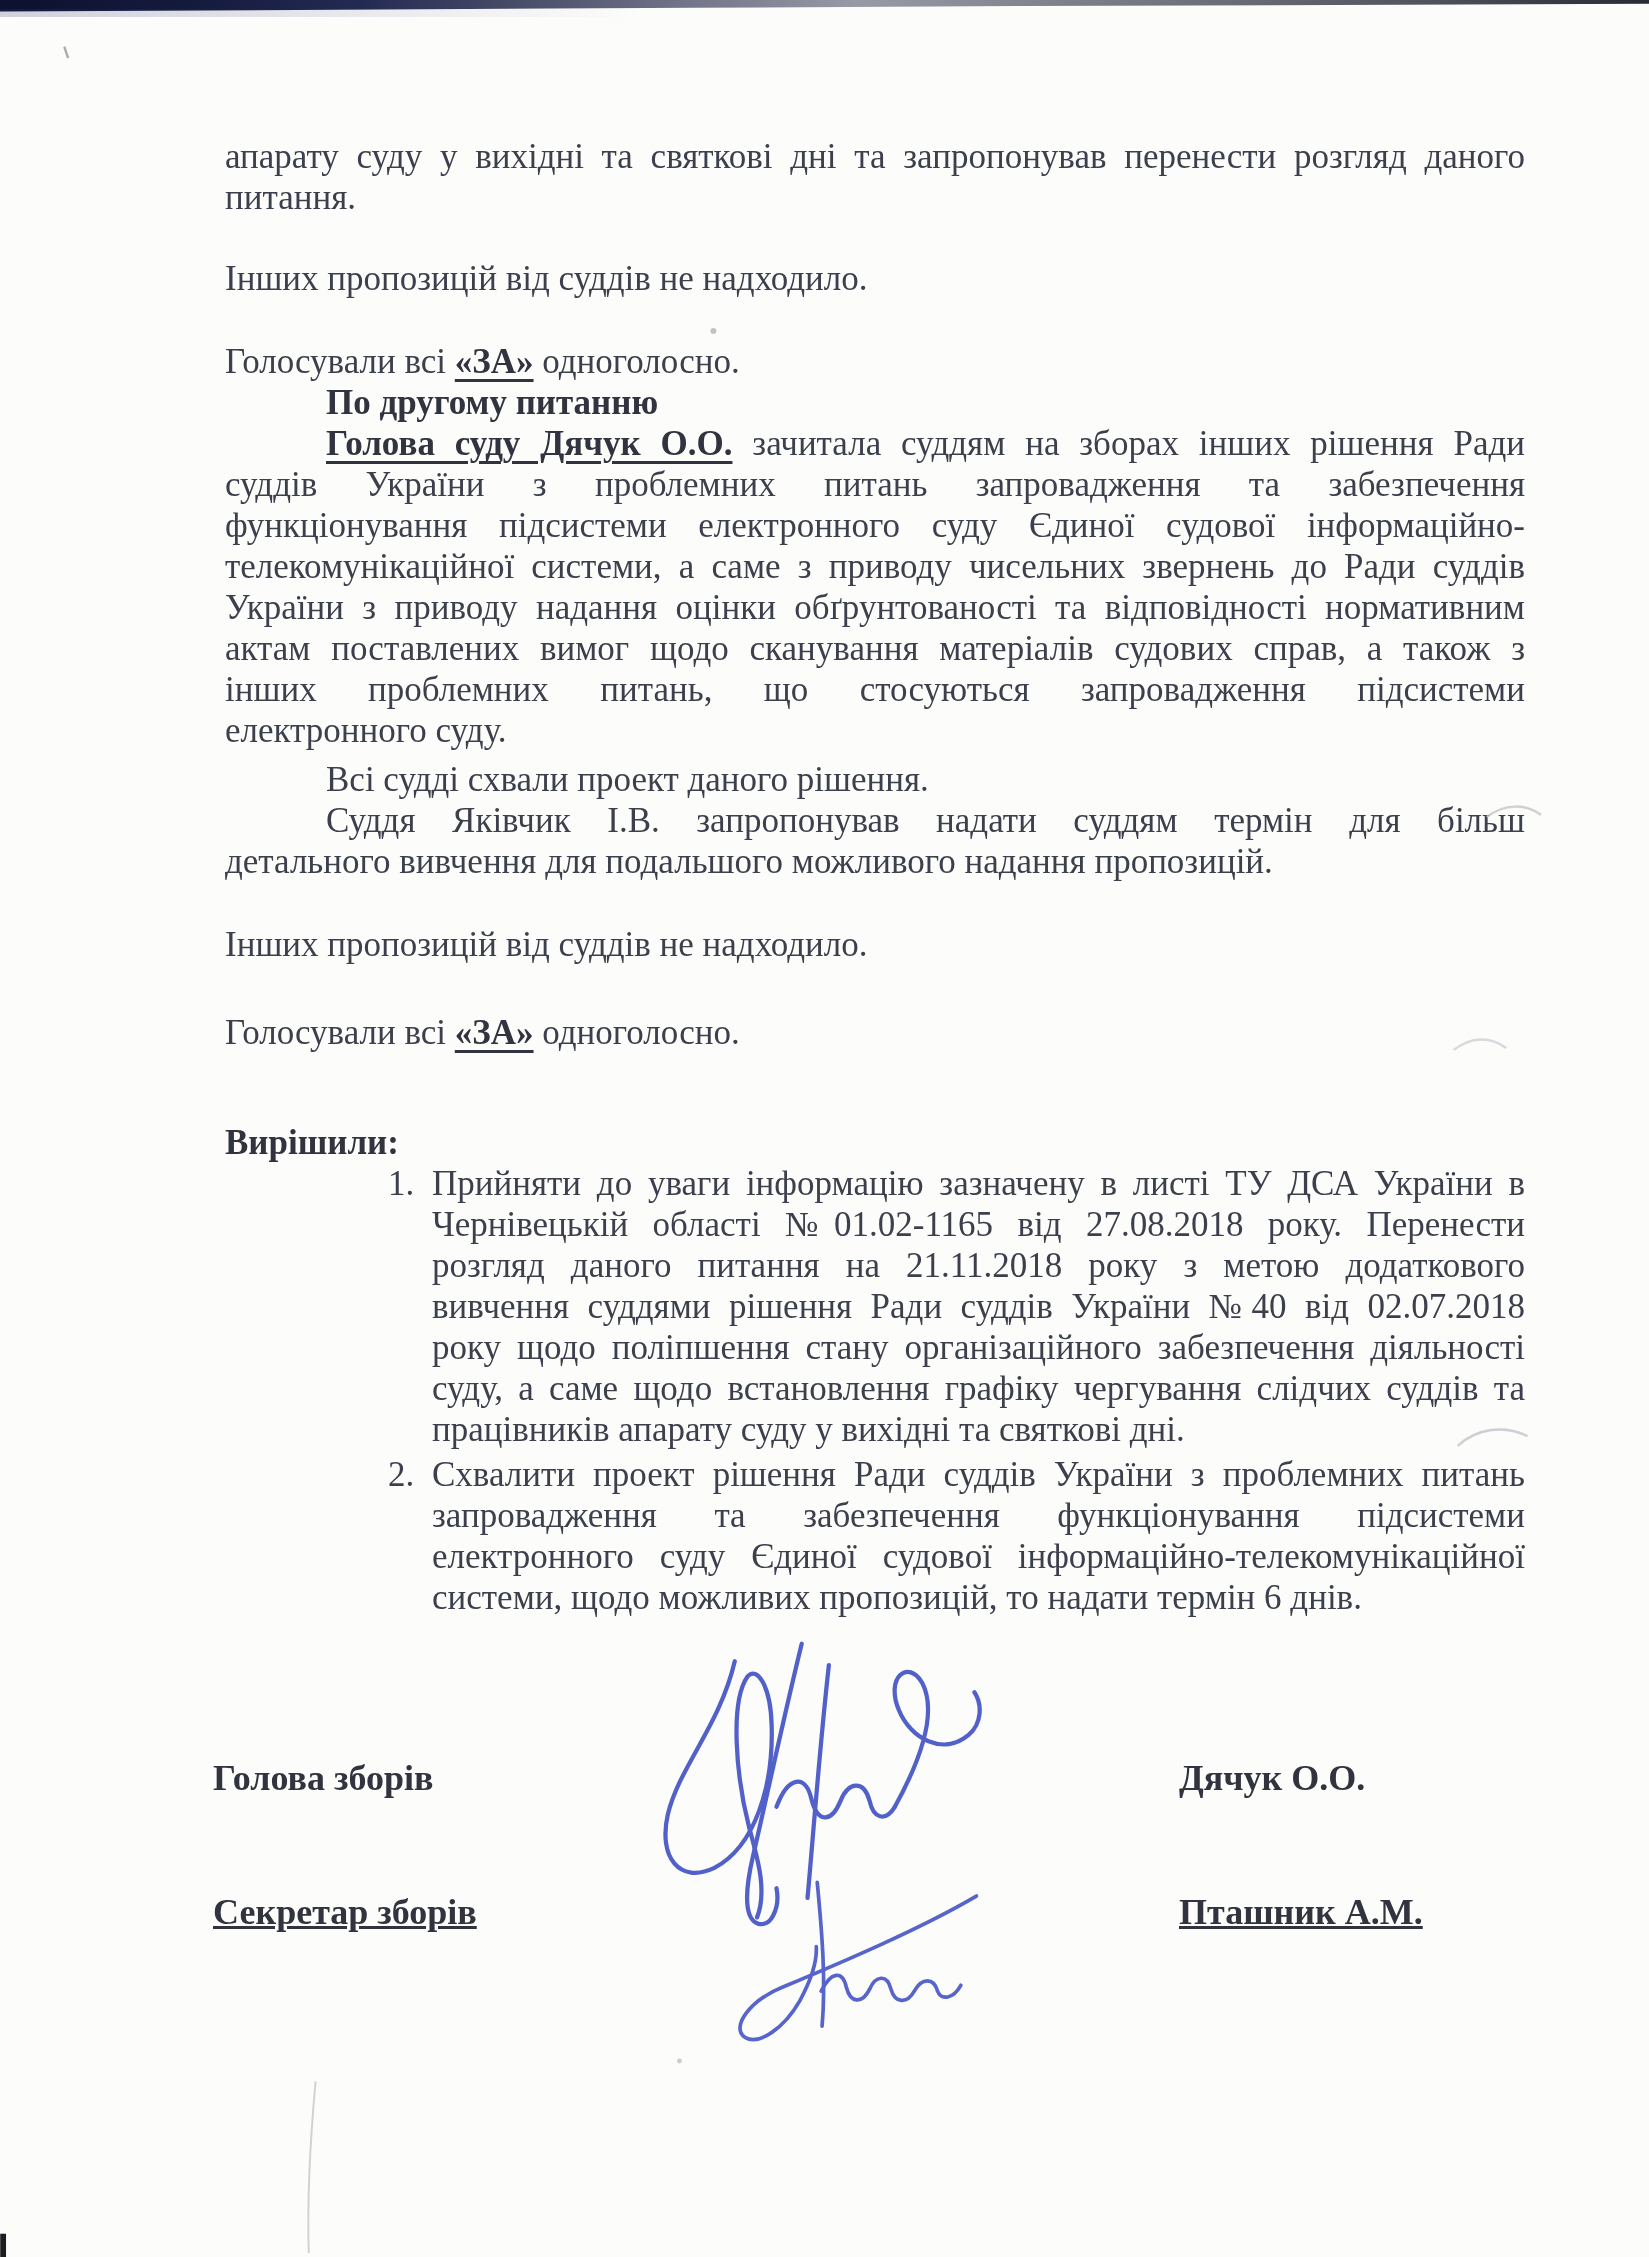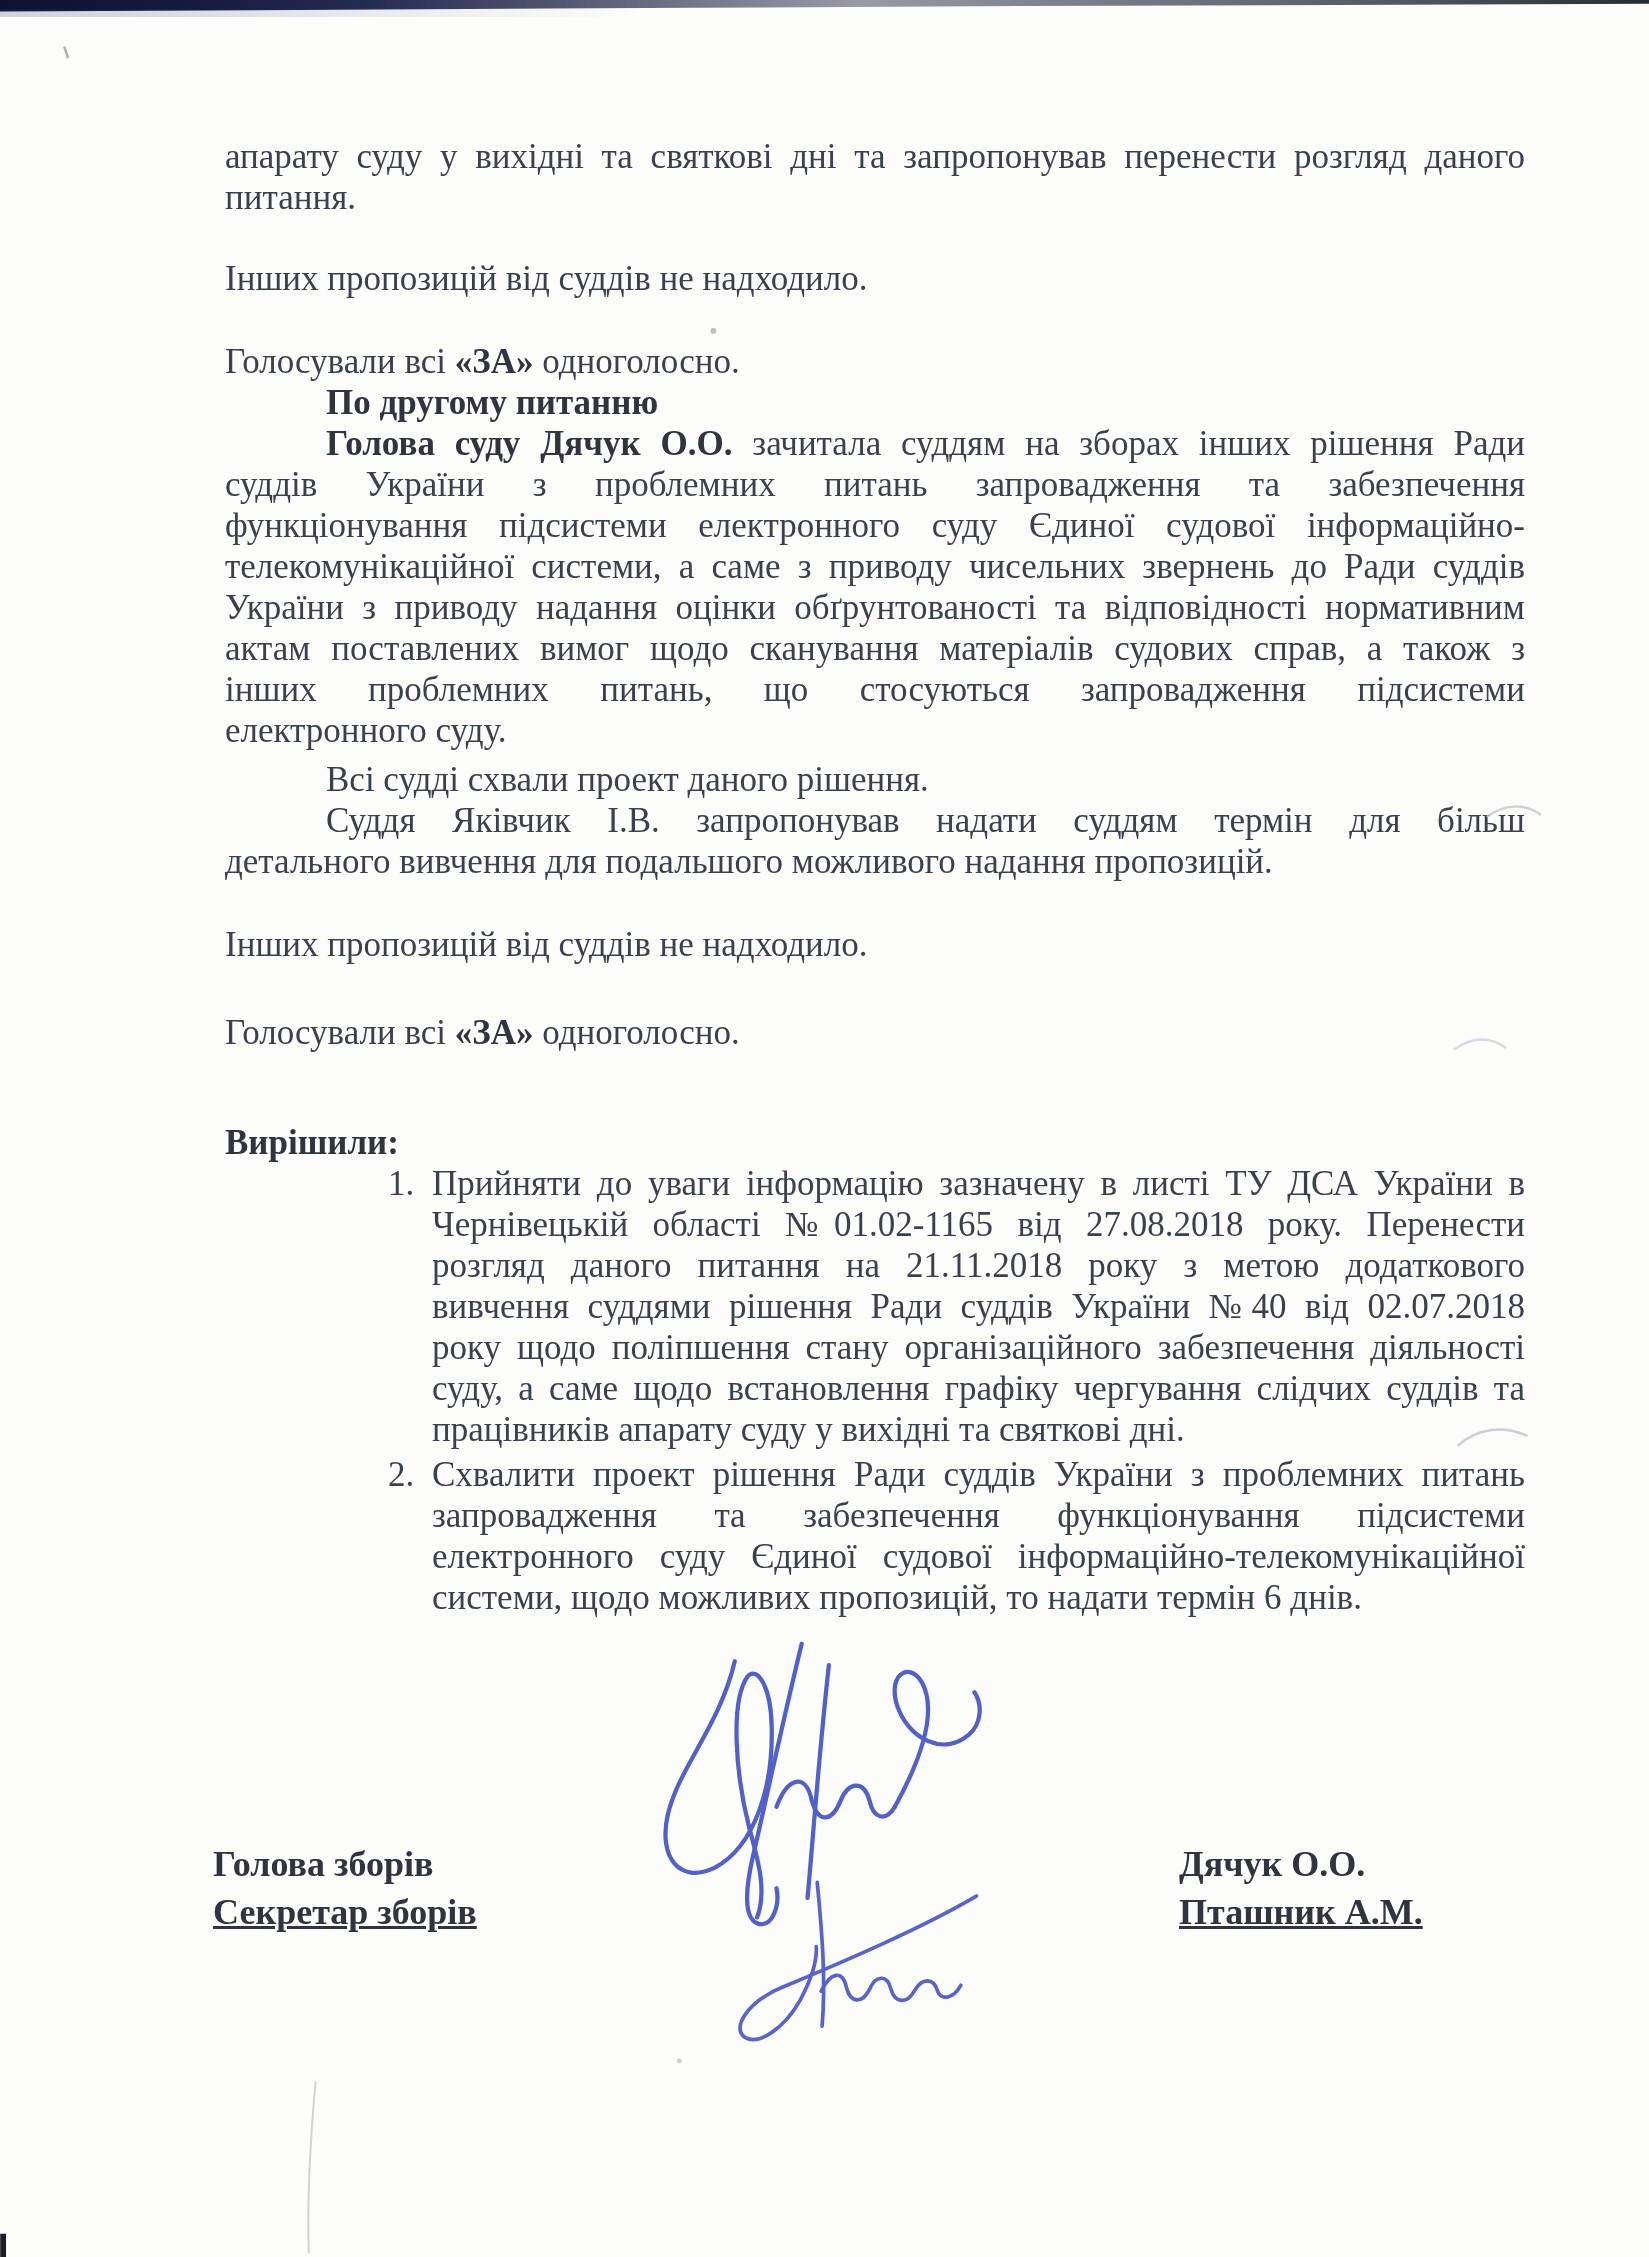--- a/index.html
+++ b/index.html
@@ -24,35 +24,35 @@
   .text-col{
     position:absolute;left:225px;top:136px;width:1300px;
     font-size:35px;line-height:41px;
     filter:blur(0.3px);
   }
   .jline{text-align:justify;text-align-last:justify;}
   .jline:last-child{text-align-last:left;}
   .para{margin:0;}
   .indent .jline:first-child{text-indent:101px;}
   .b{font-weight:bold;color:#31343f;}
-  .u{text-decoration-thickness:2.9px;text-underline-offset:5.8px;margin-top:24px;}
+  .u{text-decoration:underline;text-decoration-thickness:2.9px;text-underline-offset:5.8px;margin-top:24px;}
   .heading{padding-left:101px;font-weight:bold;color:#31343f;line-height:41px;}
   .mt-no1{margin-top:40px;}
   .mt-vote1{margin-top:42px;}
   .mt-head{}
   .mt-approve{margin-top:7.8px;}
   .mt-no2{margin-top:42px;}
   .mt-vote2{margin-top:47px;}
   .mt-decision{margin-top:69px;}
   .mt-item2{margin-top:3.9px;}
   .dec-item{position:relative;padding-left:207px;}
   .dec-num{position:absolute;left:163px;top:0;line-height:41px;}
   .sig-label{position:absolute;left:213px;font-weight:bold;color:#31343f;font-size:36px;line-height:41px;filter:blur(0.3px);}
   .sig-name{position:absolute;left:1179px;font-weight:bold;color:#31343f;font-size:36px;line-height:41px;filter:blur(0.3px);}
-  .row-chair{top:1844px;}
+  .row-chair{top:1758px;}
   .row-secretary{top:1892px;text-decoration:underline;}
   .overlay{position:absolute;left:0;top:0;pointer-events:none;}
 </style>
 </head>
 <body>
 
 <div class="page">
 
   <div class="scan-top-bar"></div>
   <div class="scan-top-smear"></div>

